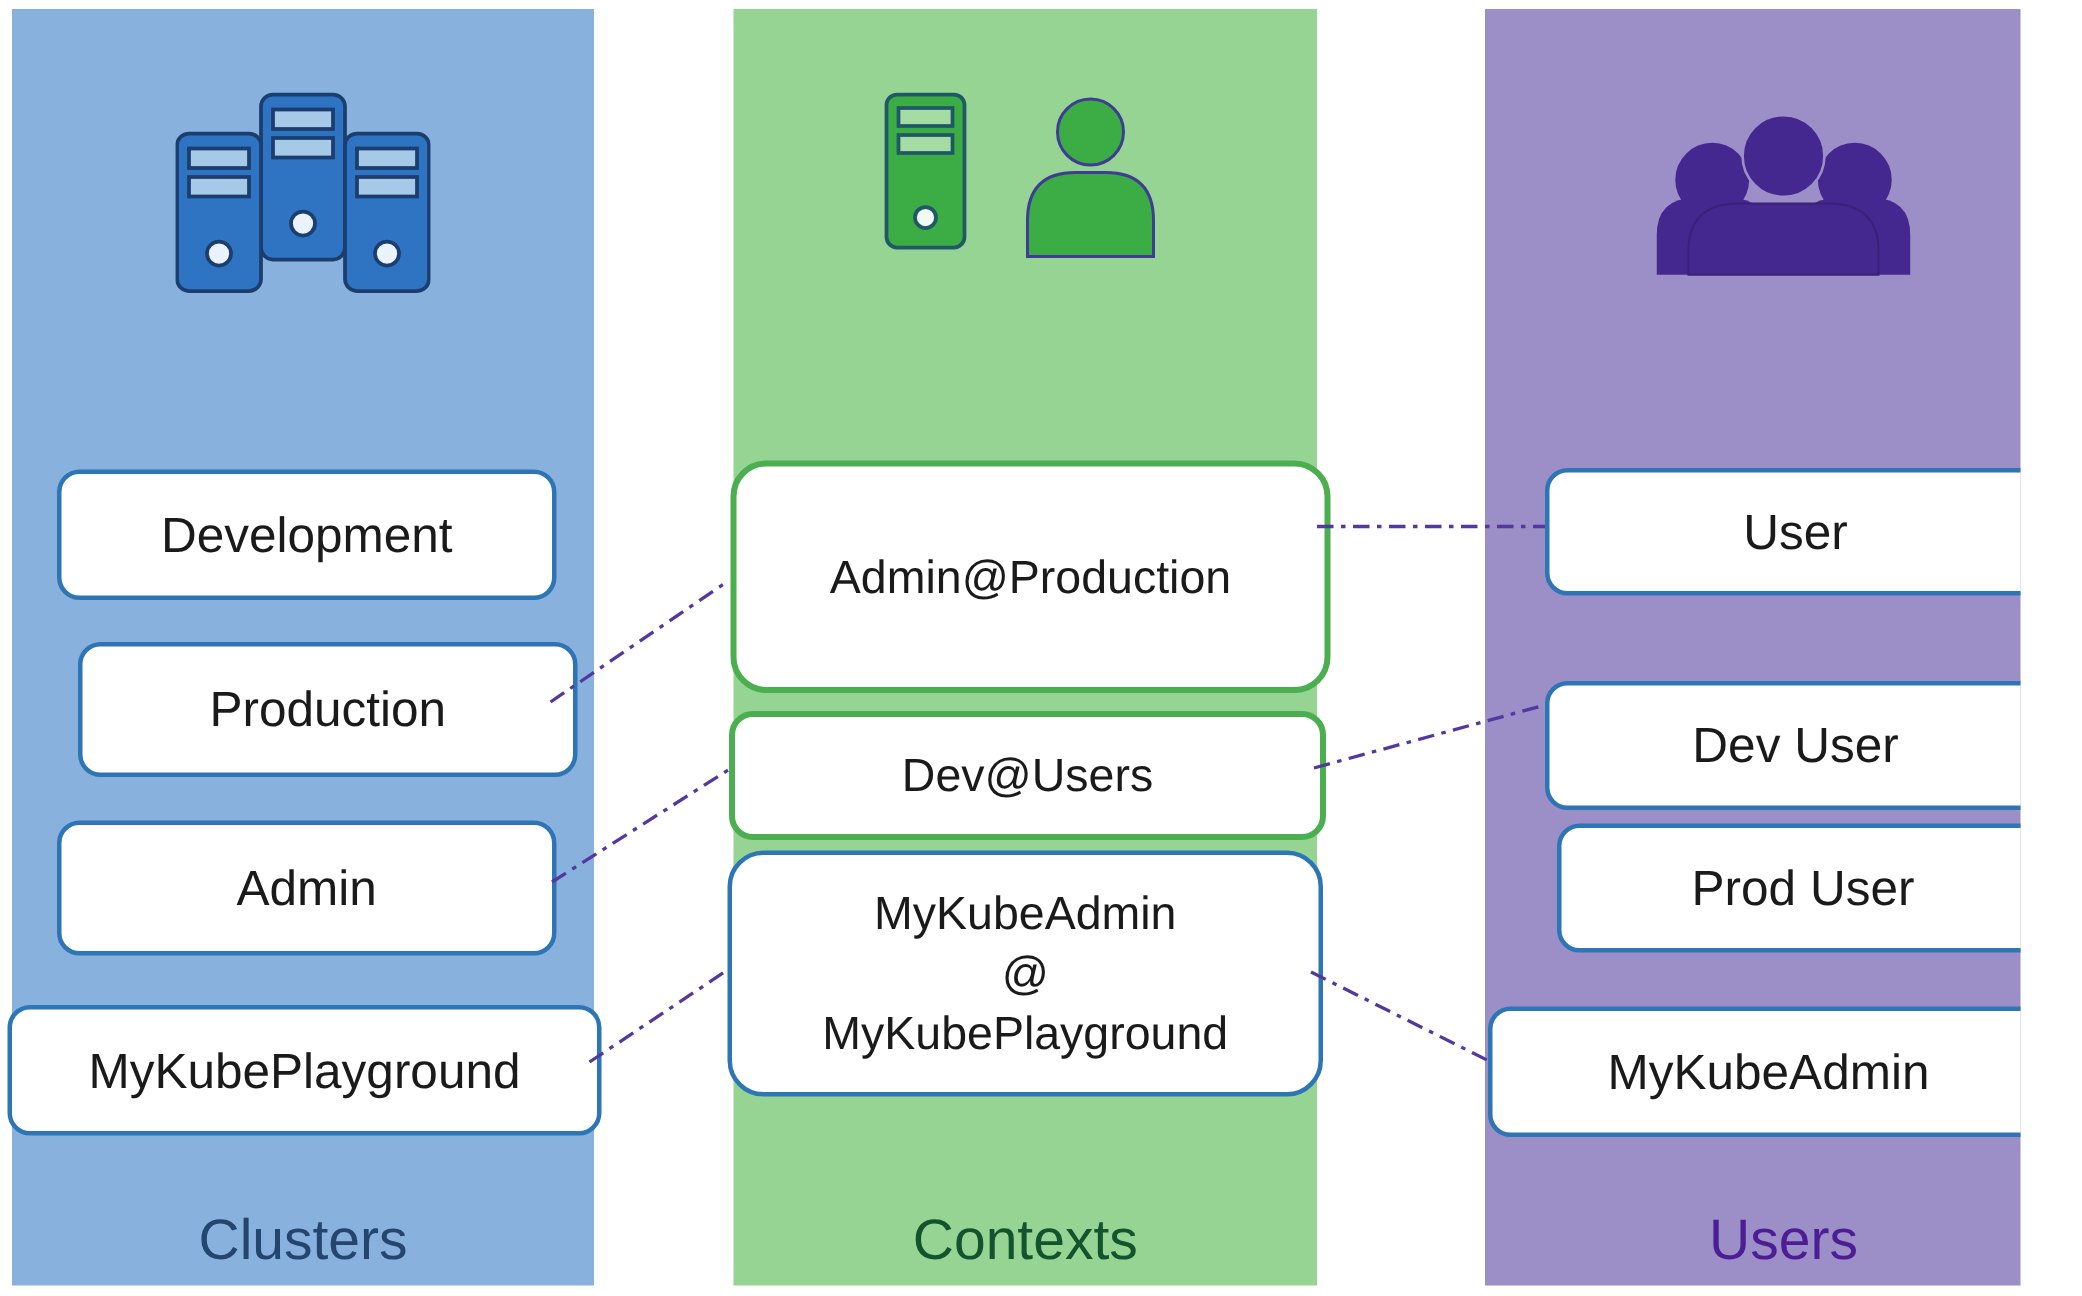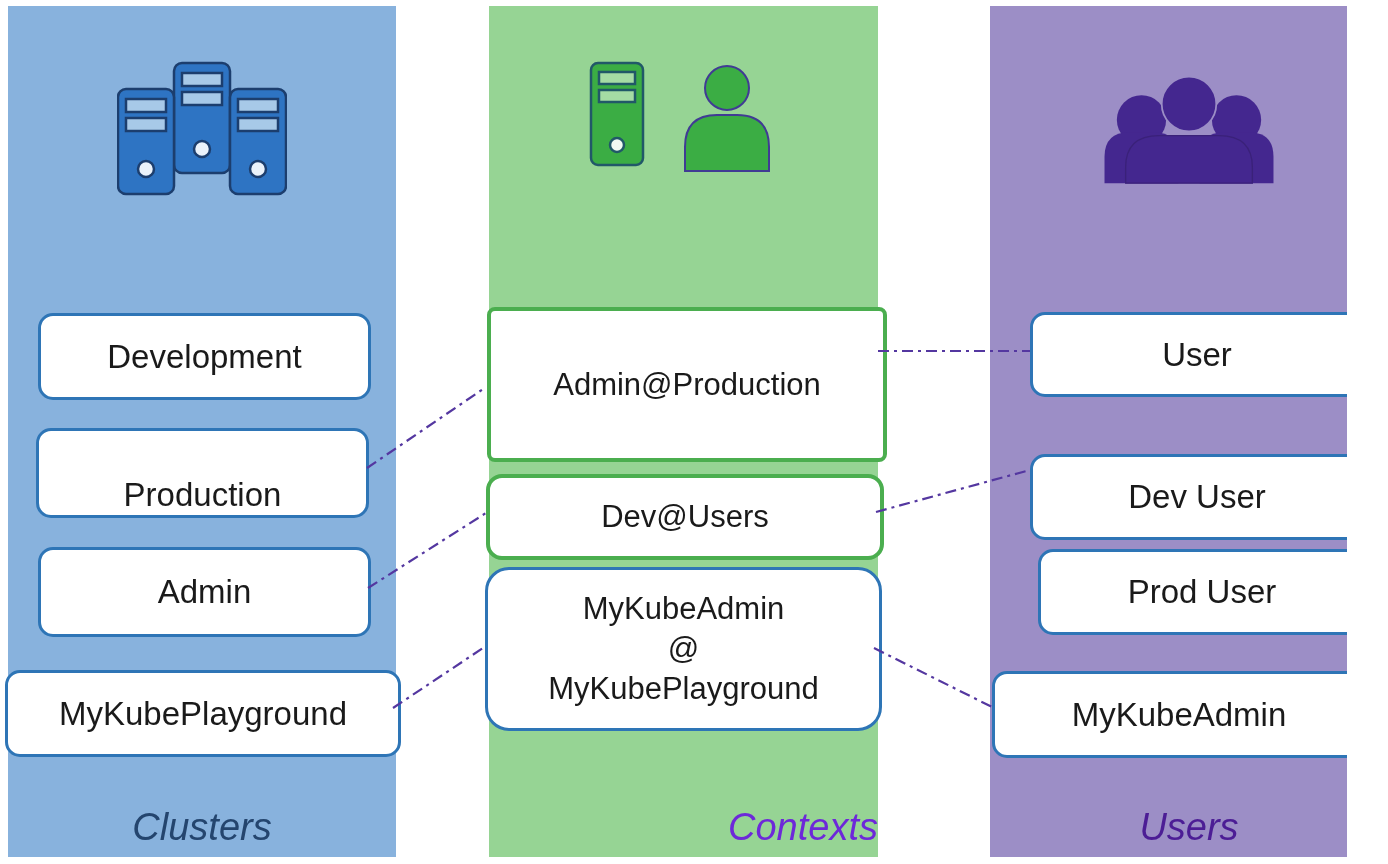--- a/index.html
+++ b/index.html
@@ -17,42 +17,42 @@
   .node{
     position:absolute;background:#ffffff;border-radius:15px;
     display:flex;align-items:center;justify-content:center;
     color:#1a1a1a;font-size:33px;text-align:center;line-height:1.2;
   }
   .border-blue{border:3px solid #2E75B6;}
   .border-green{border:4px solid #4BAE4F;}
 
   
   .b-dev {left:30px; top:307px; width:327px; height:81px;}
-  .b-prod{left:28px; top:422px; width:327px; height:84px;align-items:flex-end;}
+  .b-prod{left:44px; top:422px; width:327px; height:84px;}
   .b-goog{left:30px; top:541px; width:327px; height:84px;}
   .b-mkp {left:-3px; top:664px; width:390px; height:81px;}
 
   
-  .c-adminprod{left:-2px; top:301px; width:392px; height:147px; border-radius:8px; font-size:31px;}
+  .c-adminprod{left:-2px; top:301px; width:392px; height:147px; border-radius:24px; font-size:31px;}
   .c-devgoogle{left:-3px; top:468px; width:390px; height:78px; border-radius:16px; font-size:31px;}
   .c-mka{left:-4px; top:561px; width:391px; height:158px; border-radius:24px;
          flex-direction:column; font-size:31px; line-height:1.3;}
 
   
   .u-admin{left:40px; top:306px; width:328px; height:79px;}
   .u-dev  {left:40px; top:448px; width:328px; height:80px;}
   .u-prod {left:48px; top:543px; width:322px; height:80px;}
   .u-mka  {left:2px;  top:665px; width:368px; height:81px;}
 
   .col-label{
     position:absolute;bottom:8px;left:0;width:100%;
-    text-align:center;font-size:38px;font-weight:400;margin:0;font-style:italic;
+    text-align:center;font-size:38px;font-weight:400;margin:0;
   }
   .col-clusters .col-label{color:#24456E;}
-  .col-contexts .col-label{color:#6d28d9;text-align:right;}
+  .col-contexts .col-label{color:#14532d;}
   .col-users .col-label{color:#4c1d95;}
 
   .connectors{position:absolute;left:0;top:0;width:1388px;height:864px;pointer-events:none;}
   .connector{stroke:#5437A0;stroke-width:2.2;stroke-dasharray:11 5 3 5;fill:none;}
 </style>
 </head>
 <body>
 
 <div class="canvas">
 

